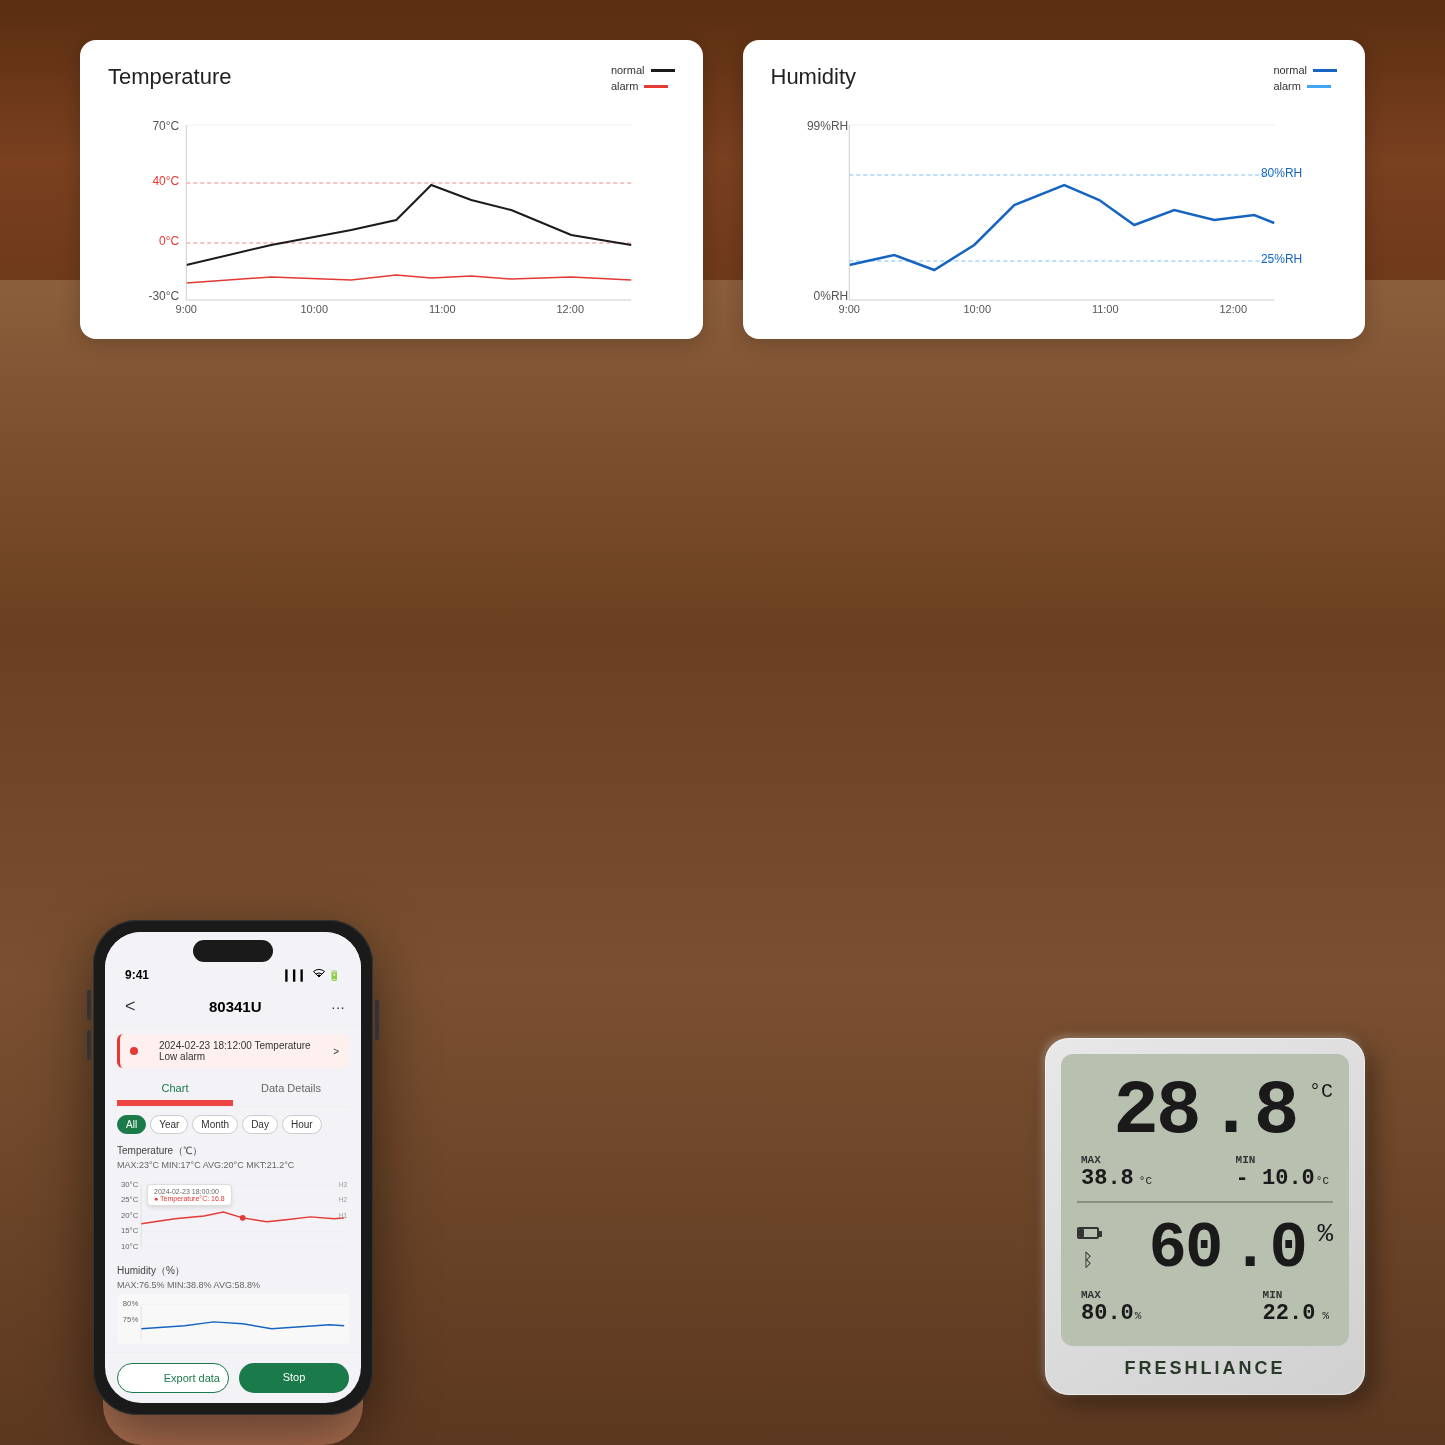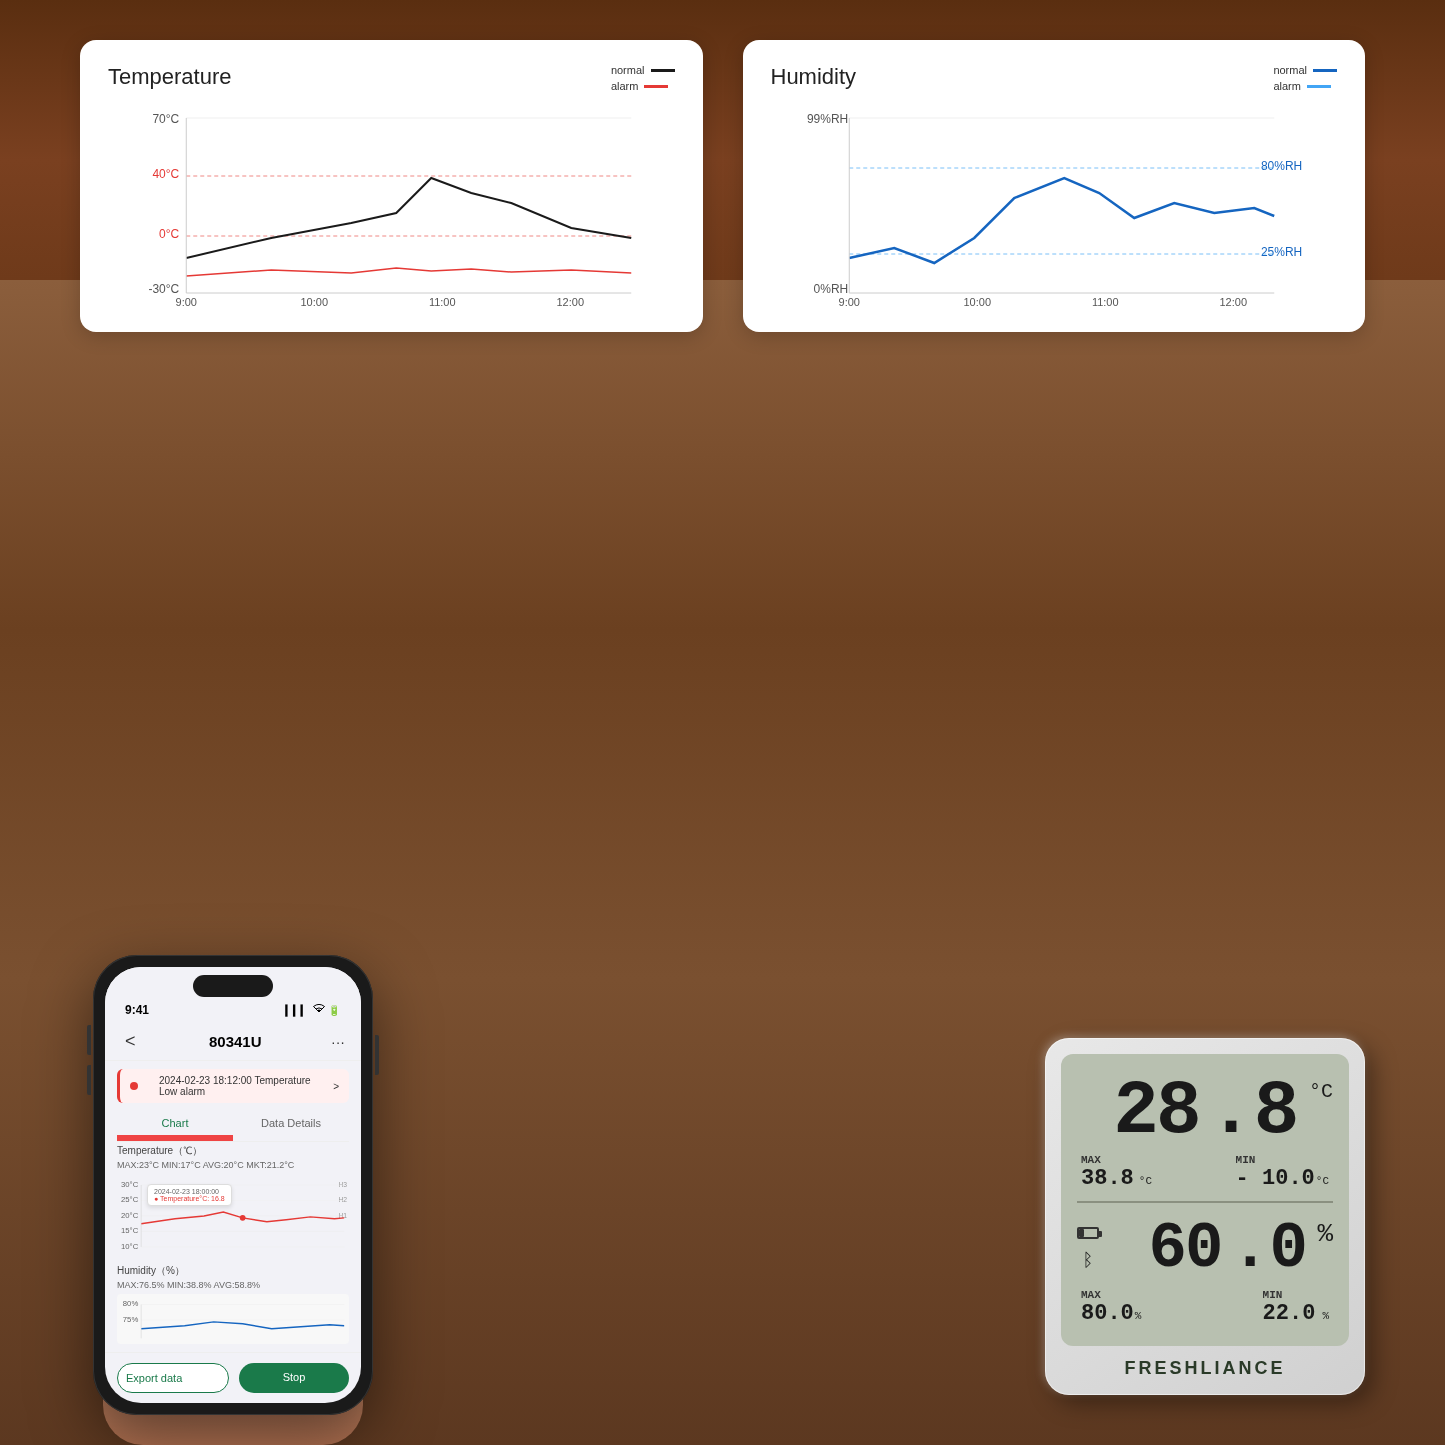--- a/index.html
+++ b/index.html
@@ -28,21 +28,21 @@
       border-radius: 16px;
       padding: 24px 28px;
       flex: 1;
       box-shadow: 0 4px 20px rgba(0,0,0,0.2);
     }
 
     .chart-header {
       display: flex;
       justify-content: space-between;
       align-items: flex-start;
-      margin-bottom: 16px;
+      margin-bottom: 23px;
     }
 
     .chart-title {
       font-size: 22px;
       font-weight: 400;
       color: #222;
     }
 
     .chart-legend {
       display: flex;
@@ -263,21 +263,21 @@
 
     .btn-export {
       flex: 1;
       padding: 8px;
       border-radius: 20px;
       border: 1px solid #1a7a4a;
       background: white;
       color: #1a7a4a;
       font-size: 11px;
       font-weight: 500;
-      text-align: left;
+      text-align: right;
     }
 
     .btn-stop {
       flex: 1;
       padding: 8px;
       border-radius: 20px;
       border: none;
       background: #1a7a4a;
       color: white;
       font-size: 11px;
@@ -508,20 +508,27 @@
         <span class="alert-dot"></span>
         <span style="flex:1;">2024-02-23 18:12:00 Temperature Low alarm</span>
         <span>&gt;</span>
       </div>
 
       <div class="phone-tabs">
         <div class="phone-tab active">Chart</div>
         <div class="phone-tab">Data Details</div>
       </div>
 
+      <div class="filter-row">
+        <div class="filter-btn active">All</div>
+        <div class="filter-btn">Year</div>
+        <div class="filter-btn">Month</div>
+        <div class="filter-btn">Day</div>
+        <div class="filter-btn">Hour</div>
+      </div>
 
       <div class="section-label">Temperature（℃）</div>
       <div class="stats-row">
         <span>MAX:23°C  MIN:17°C  AVG:20°C  MKT:21.2°C</span>
       </div>
 
       <div class="mini-chart-area">
         <svg width="100%" height="80" viewBox="0 0 240 80">
 
           <text x="22" y="12" font-size="8" fill="#666" text-anchor="end">30°C</text>

